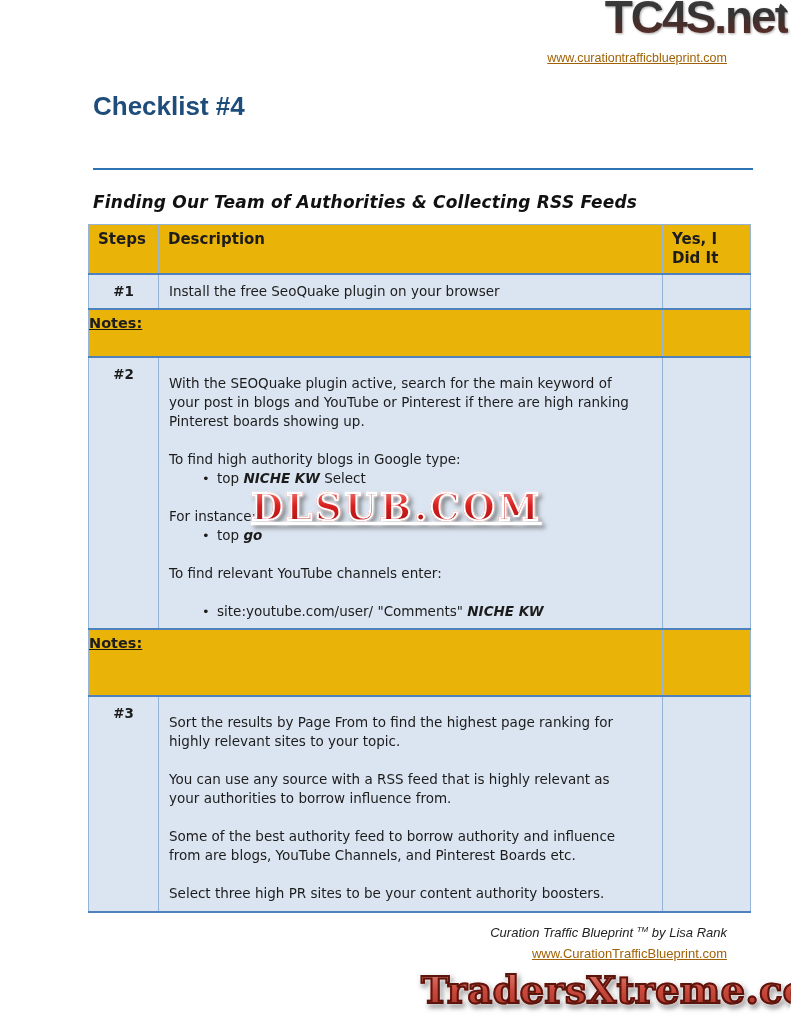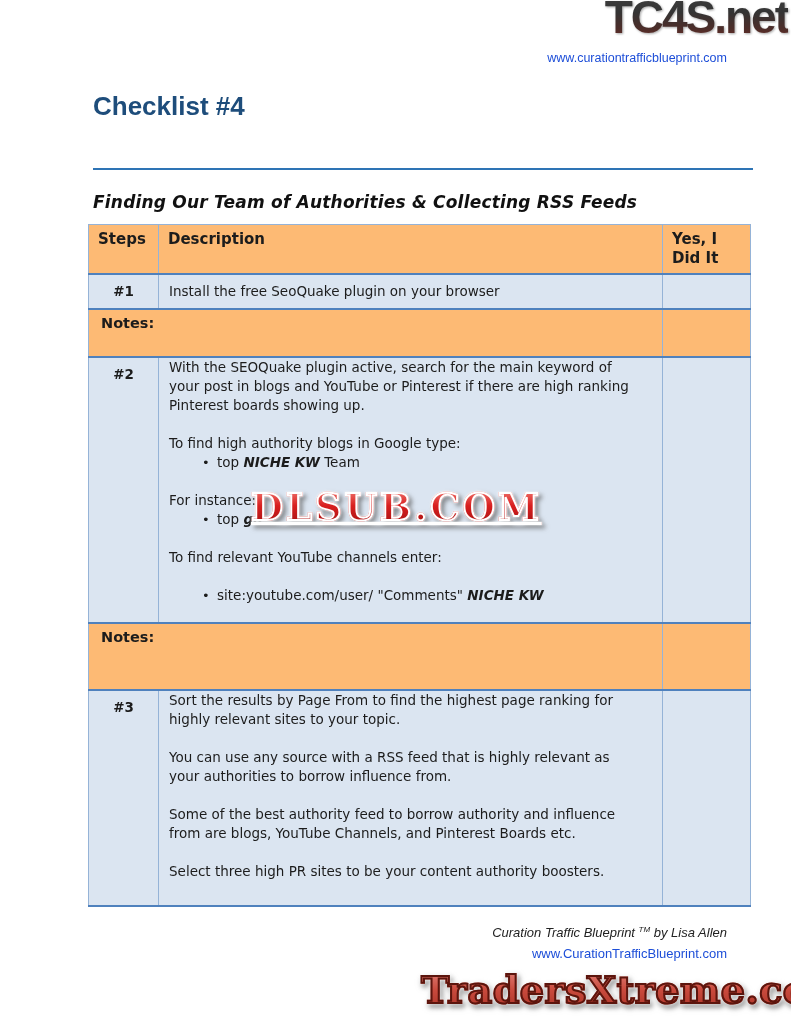--- a/index.html
+++ b/index.html
@@ -1,35 +1,35 @@
 <!DOCTYPE html>
 <html><head>
 <meta charset="utf-8">
 <style>
   * { margin: 0; padding: 0; box-sizing: border-box; }
   html, body { background: #ffffff; }
   body { font-family: "DejaVu Sans", "Liberation Sans", sans-serif; color: #1c1c1c; }
   .page {
     position: relative; width: 791px; height: 1024px;
-    background: #ffffff; overflow: hidden; margin: 0 auto;
+    background: #ffffff; overflow: hidden; margin: 0 auto; border-radius: 23px;
   }
 
   
   .logo {
     position: absolute; top: -6px; right: 3px;
     font-family: "Liberation Sans", sans-serif;
     font-weight: 700; font-size: 46px; letter-spacing: -2px;
     background: linear-gradient(180deg, #3f3f3f 0%, #343434 40%, #4c2d29 75%, #6e2f28 100%);
     -webkit-background-clip: text; background-clip: text; color: transparent;
     filter: drop-shadow(1px 1px 1px rgba(0,0,0,0.35));
     line-height: 1;
   }
   .header-link-wrap { position: absolute; top: 47px; right: 64px; }
   a.doclink {
-    color: #1d4ed8; font-size: 12.5px;
+    color: #a16207; text-decoration: underline; font-size: 12.5px;
     font-family: "Liberation Sans", sans-serif; cursor: pointer;
   }
 
   
   .title {
     position: absolute; top: 88px; left: 93px; width: 660px;
     color: #1e4d7b; font-family: "Liberation Sans", sans-serif;
     font-weight: 700; font-size: 26px; line-height: 37px;
   }
   .rule { position: absolute; top: 168px; left: 93px; width: 660px; height: 2px; background: #2e74b5; }
@@ -42,40 +42,40 @@
   
   table.checklist {
     position: absolute; top: 224px; left: 88px; width: 662px;
     border-collapse: collapse; table-layout: fixed;
     font-size: 13.5px; line-height: 19px;
   }
   table.checklist col.c-steps { width: 70px; }
   table.checklist col.c-desc  { width: 504px; }
   table.checklist col.c-yes   { width: 88px; }
   table.checklist th, table.checklist td {
-    border: 1px solid #95b3d7; vertical-align: top; background: #fdba74;
+    border: 1px solid #95b3d7; vertical-align: top; background: #eab308;
   }
   table.checklist th {
     font-size: 15px; font-weight: 700; text-align: left;
     padding: 5px 9px; border-bottom: 2px solid #4f81bd;
     white-space: pre-line; line-height: 19px;
   }
   tr.item td {
     background: #dbe5f1;
     border-top: 2px solid #4f81bd; border-bottom: 2px solid #4f81bd;
   }
   td.steps { text-align: center; font-weight: 700; padding-top: 7px; }
   td.desc  { padding: 7px 12px 7px 10px; }
   tr.r1 td { height: 34px; }
-  tr.notes td { height: 48px; padding: 4px 12px; }
+  tr.notes td { height: 48px; padding: 4px 0; text-decoration: underline; }
   tr.notes td.notes-cell { font-weight: 700; font-size: 14.5px; }
   tr.notes2 td { height: 67px; }
   tr.r2 td { height: 266px; }
   tr.r3 td { height: 216px; }
-  tr.r3 td.desc, tr.r2 td.desc { padding-top: 0; }
+  tr.r3 td.desc, tr.r2 td.desc { padding-top: 16px; }
   td.desc p { margin: 0 16px 19px 0; }
   td.desc p.tight { margin-bottom: 0; }
   .bullet { display: flex; padding-left: 33px; margin: 0; }
   .bullet.mb { margin-bottom: 19px; }
   .bullet .dot { width: 15px; flex: 0 0 15px; font-size: 13px; }
   .kw { font-weight: 700; font-style: italic; margin-top: 26px; }
 
   
   .credit {
     position: absolute; top: 925px; right: 64px;
@@ -152,21 +152,21 @@
       <td></td>
     </tr>
 
     <tr class="item r2">
       <td class="steps">#2</td>
       <td class="desc">
         <p>With the SEOQuake plugin active, search for the main keyword of your post in blogs and YouTube or Pinterest if there are high ranking Pinterest boards showing up.</p>
         <p class="tight">To find high authority blogs in Google type:</p>
         <div class="bullet mb">
           <span class="dot">•</span>
-          <span><span>top </span><span class="kw">NICHE KW</span><span> Team</span></span>
+          <span><span>top </span><span class="kw">NICHE KW</span><span> Select</span></span>
         </div>
         <p class="tight">For instance:</p>
         <div class="bullet mb">
           <span class="dot">•</span>
           <span><span>top </span><span class="kw">go</span></span>
         </div>
         <p>To find relevant YouTube channels enter:</p>
         <div class="bullet">
           <span class="dot">•</span>
           <span><span>site:youtube.com/user/ "Comments" </span><span class="kw">NICHE KW</span></span>
@@ -189,20 +189,20 @@
         <p class="tight">Select three high PR sites to be your content authority boosters.</p>
       </td>
       <td class="yes"></td>
     </tr>
   </tbody>
     </table>
 
   <div class="wm-dlsub">DLSUB.COM</div>
 
   <div class="credit">
-    <span>Curation Traffic Blueprint </span><sup>TM</sup><span> by Lisa Allen</span>
+    <span>Curation Traffic Blueprint </span><sup>TM</sup><span> by Lisa Rank</span>
   </div>
   <div class="footer-link-wrap">
     <a class="doclink">www.CurationTrafficBlueprint.com</a>
   </div>
   <div class="wm-traders">TradersXtreme.com</div>
 
 </div>
 
 </body></html>

